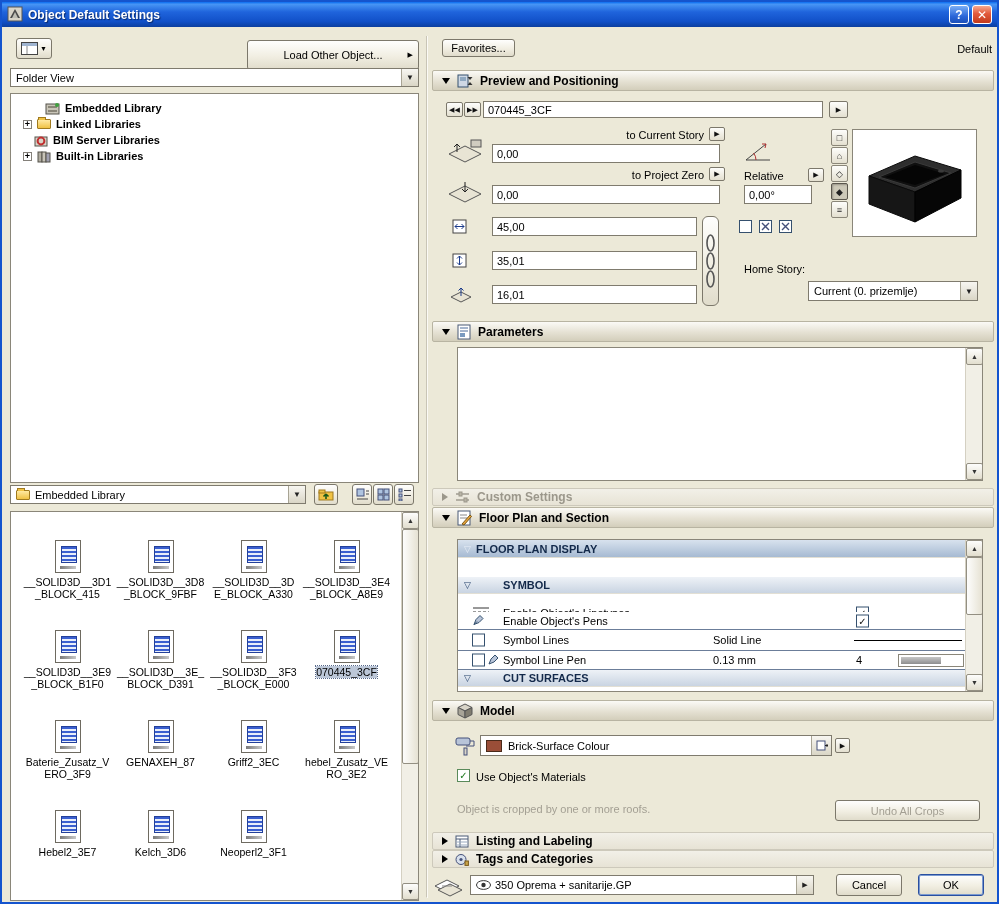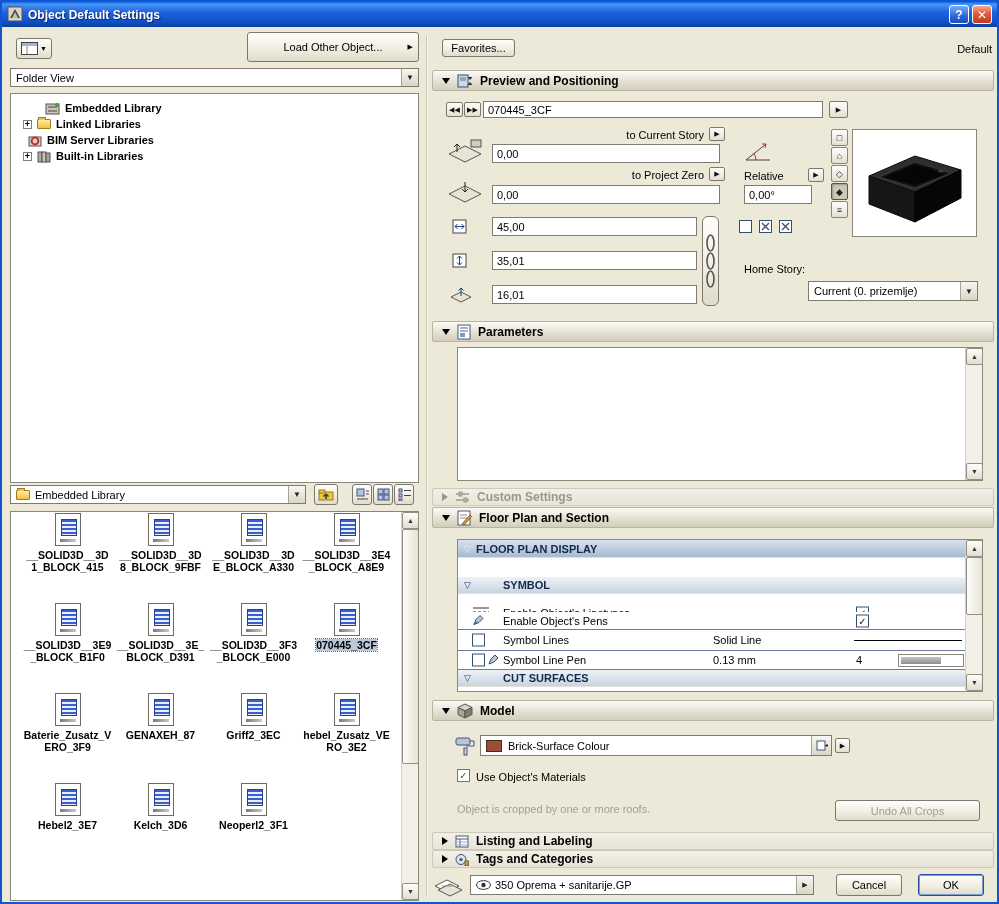--- a/index.html
+++ b/index.html
@@ -62,22 +62,22 @@
 
 .titem { display:flex; align-items:center; gap:5px; height:16px; font-weight:bold; }
 .exp { width:9px; height:9px; border:1px solid #84807A; background:#fff; font-size:9px;
   line-height:7px; text-align:center; color:#000; flex:0 0 9px; }
 .ficon { width:14px; height:10px; background:linear-gradient(#FFE9A2,#F0C244);
   border:1px solid #A07A1E; border-radius:1px; position:relative; }
 .ficon::before { content:""; position:absolute; left:0; top:-3px; width:6px; height:2px;
   background:#F0C244; border:1px solid #A07A1E; border-bottom:none; }
 
 
-.grid { position:absolute; left:10px; top:1px; display:grid;
-  grid-template-columns:repeat(4,93px); grid-auto-rows:90px;font-weight:bold; }
+.grid { position:absolute; left:10px; top:28px; display:grid;
+  grid-template-columns:repeat(4,93px); grid-auto-rows:90px; }
 .gitem { display:flex; flex-direction:column; align-items:center; }
 .doc-icon { width:26px; height:33px; background:#fff; border:1px solid #6E6A60; position:relative; }
 .doc-icon::before { content:""; position:absolute; left:5px; top:5px; width:14px; height:15px;
   background:repeating-linear-gradient(180deg,#3A5FD0 0 2px,#E8EEFA 2px 4px); border:1px solid #23409A; }
 .doc-icon::after { content:""; position:absolute; left:4px; bottom:3px; width:16px; height:3px;
   background:linear-gradient(90deg,#7A7A7A,#C8C8C8); }
 .glbl { margin-top:3px; text-align:center; font-size:10.5px; line-height:12px;
   word-break:break-all; max-width:88px; }
 .gitem.sel .glbl { background:#BCC7D8; outline:1px dotted #56688A; }
 
@@ -123,21 +123,21 @@
 
   <div class="btn" style="left:14px;top:36px;width:36px;height:21px;gap:2px">
     <svg width="17" height="13">
         <rect x="0.5" y="0.5" width="16" height="12" fill="#fff" stroke="#444"></rect>
         <rect x="1" y="1" width="15" height="3" fill="#9FB4D0"></rect>
         <line x1="6" y1="4" x2="6" y2="12" stroke="#888"></line>
       </svg>
     <span style="font-size:7px">▼</span>
   </div>
 
-  <div class="btn" style="left:245px;top:30px;width:172px;height:30px">
+  <div class="btn" style="left:245px;top:38px;width:172px;height:30px">
     <span>Load Other Object...</span>
     <span style="position:absolute;right:5px;font-size:7px">▶</span>
   </div>
 
   <div class="combo" style="left:8px;top:66px;width:409px;height:19px">
     <span>Folder View</span>
     <span class="combo-arrow">▼</span>
   </div>
 
   <div class="sunken" style="left:8px;top:91px;width:409px;height:390px;padding-top:6px">
@@ -148,21 +148,21 @@
           <rect x="3" y="8" width="9" height="2" fill="#8A8678"></rect>
           <circle cx="12" cy="3" r="2" fill="#3FA03F"></circle>
         </svg>
       <span>Embedded Library</span>
     </div>
     <div class="titem" style="padding-left:12px">
       <span class="exp">+</span>
       <span class="ficon"></span>
       <span>Linked Libraries</span>
     </div>
-    <div class="titem" style="padding-left:17px">
+    <div class="titem" style="padding-left:23px">
       <svg width="14" height="13">
           <rect x="1" y="3" width="12" height="9" fill="#D8D4C8" stroke="#55524A"></rect>
           <circle cx="7" cy="7" r="3.4" fill="none" stroke="#C03030" stroke-width="2"></circle>
         </svg>
       <span>BIM Server Libraries</span>
     </div>
     <div class="titem" style="padding-left:12px">
       <span class="exp">+</span>
       <svg width="14" height="13">
           <rect x="1" y="2" width="4" height="10" fill="#B0ACA0" stroke="#55524A"></rect>

